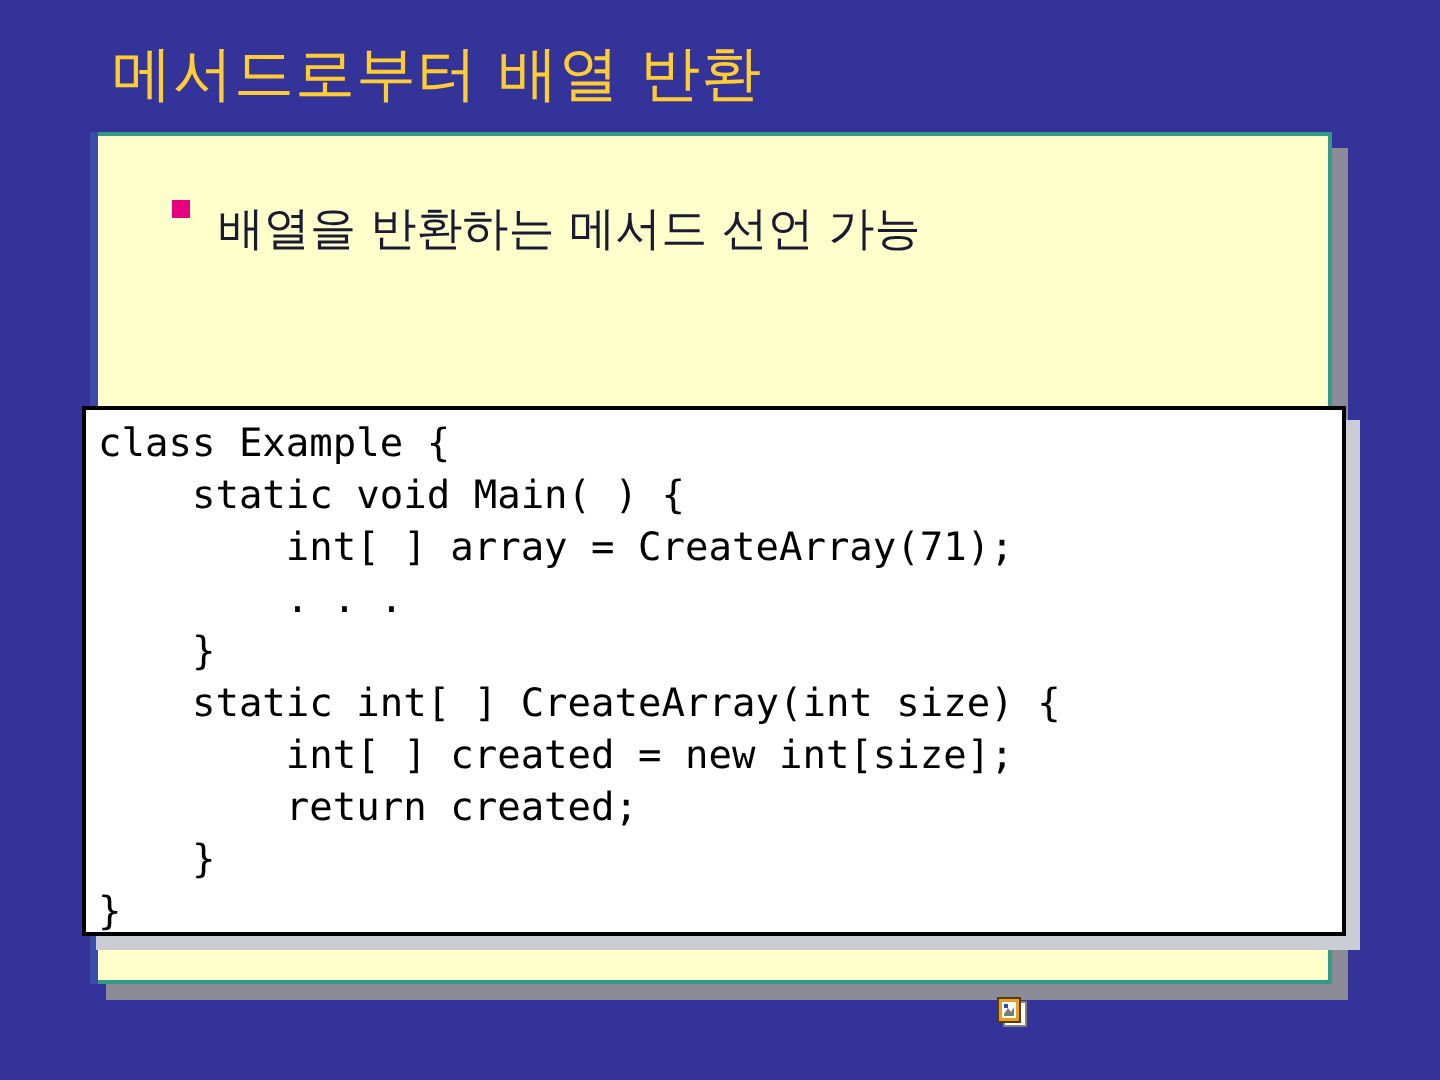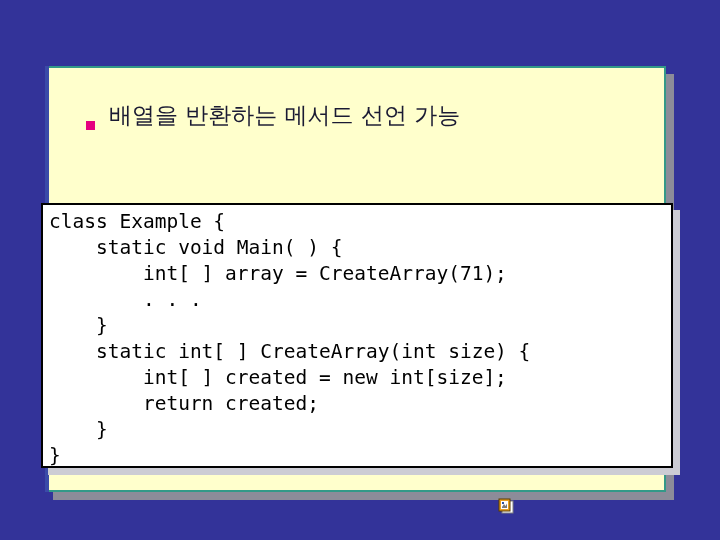--- a/index.html
+++ b/index.html
@@ -63,21 +63,21 @@
     height: 426px;
     background: #3b4ba8;
   }
 
   
   #bullet-row {
     position: absolute;
     left: 86px;
     top: 100px;
     display: flex;
-    align-items: flex-end;
+    align-items: flex-start;
     gap: 14px;
   }
   #bullet-marker {
     width: 9px;
     height: 9px;
     background: #e5007f;
     flex: 0 0 auto;
   }
   #bullet-text {
     color: #1a1a33;
@@ -125,20 +125,21 @@
     top: 498px;
     width: 16px;
     height: 16px;
   }
 </style>
 </head>
 <body>
 
 <div id="slide">
 
+  <div id="slide-title">메서드로부터 배열 반환</div>
 
   <div id="content-panel-shadow"></div>
   <div id="content-panel"></div>
   <div id="panel-left-accent"></div>
 
   <div id="bullet-row">
     <span id="bullet-marker"></span>
     <span id="bullet-text">배열을 반환하는 메서드 선언 가능</span>
   </div>
 

